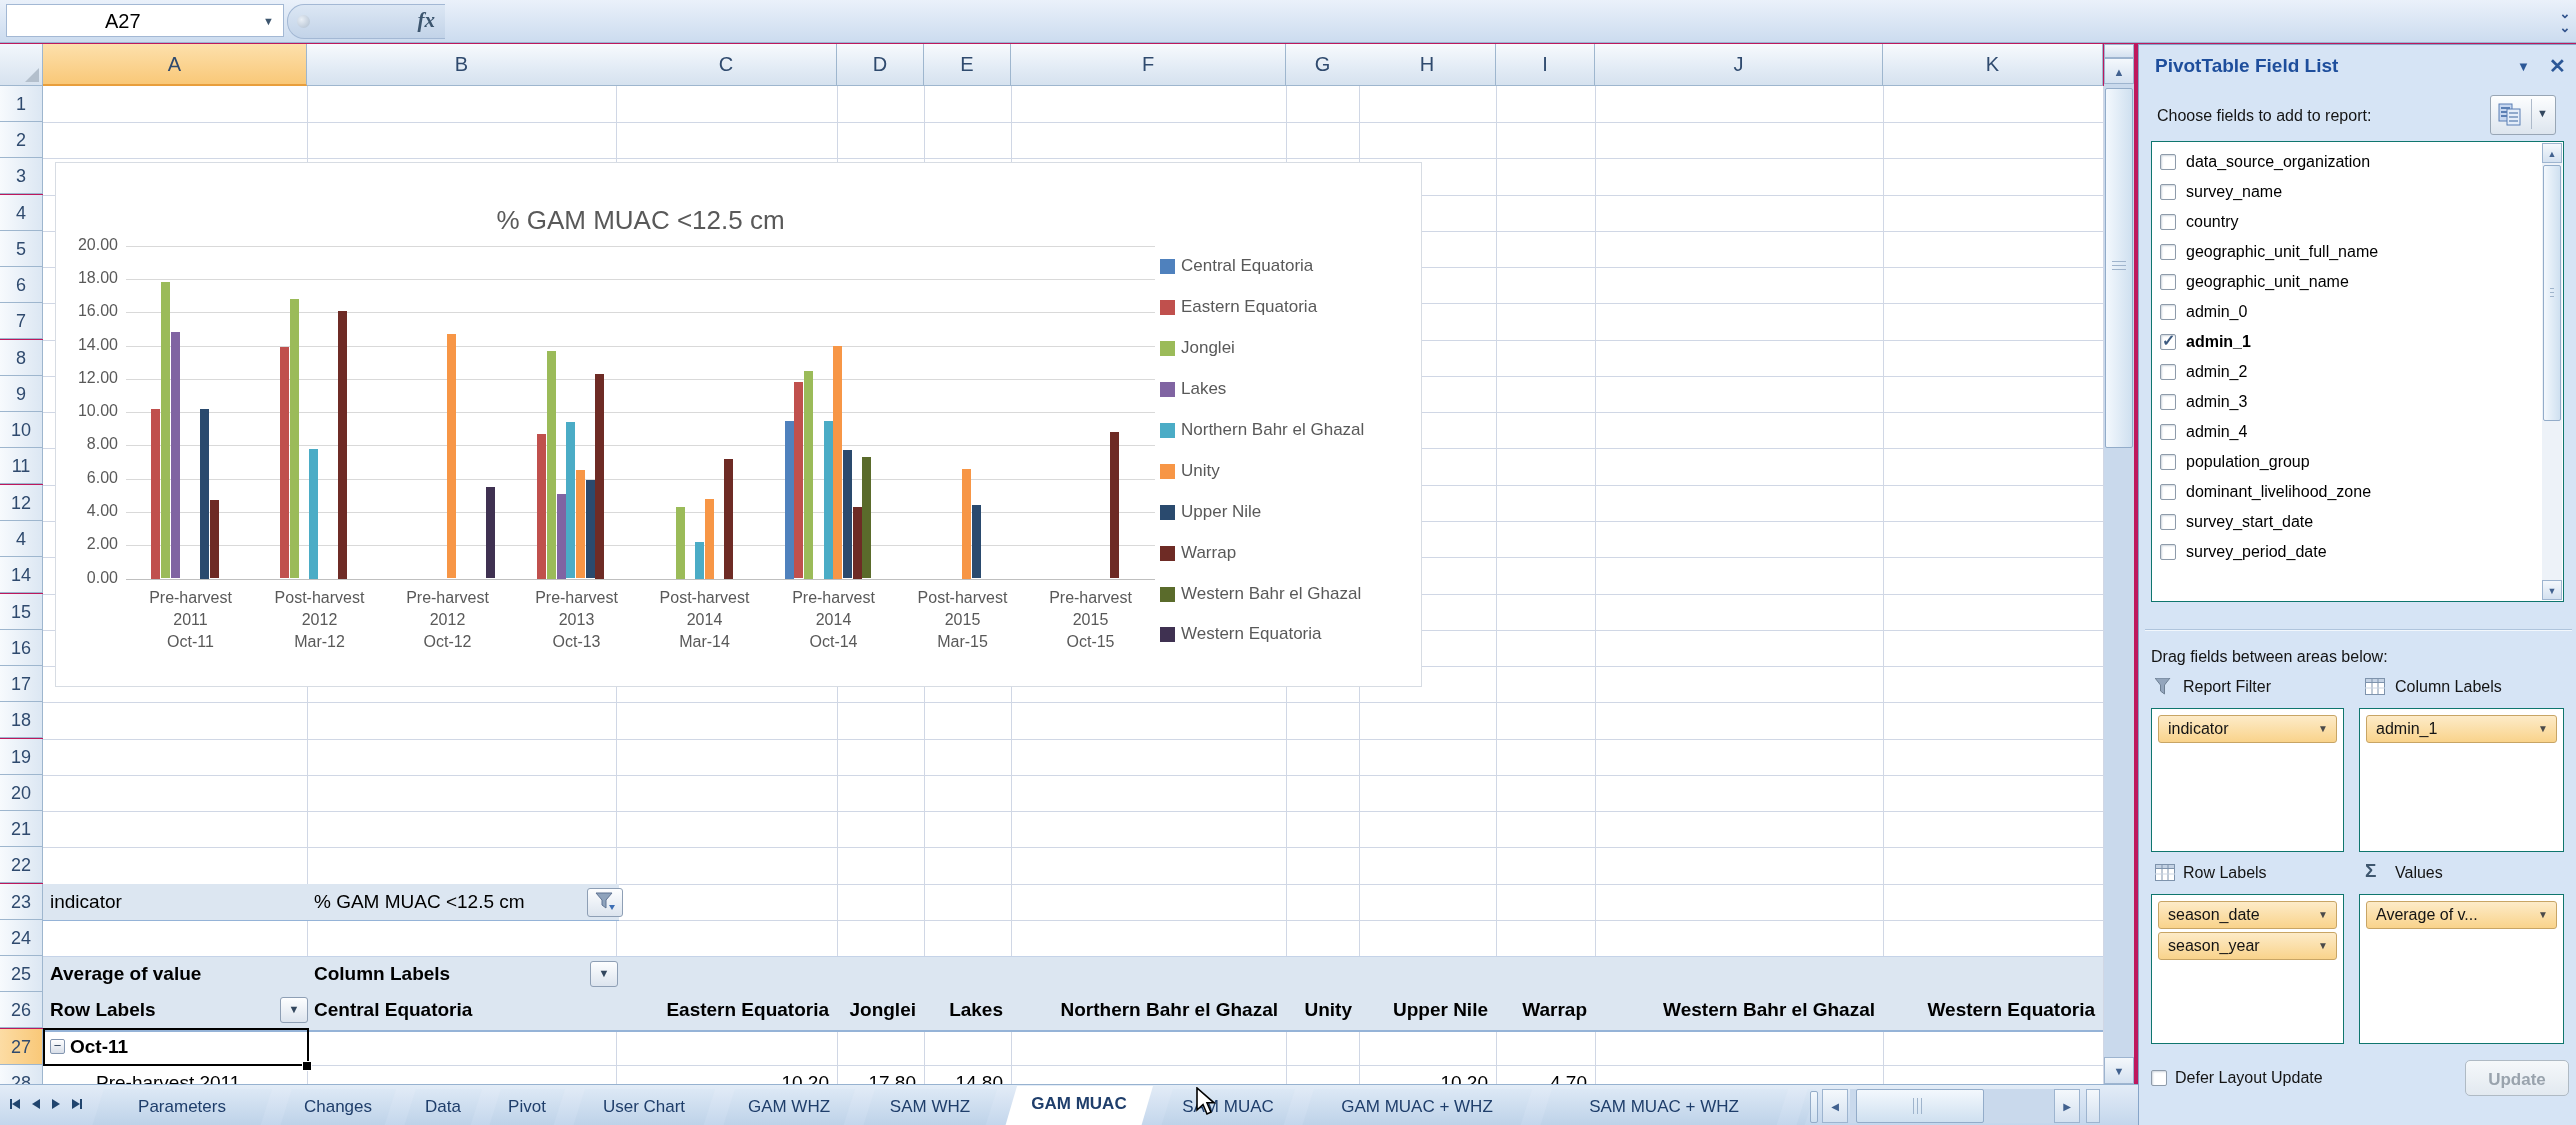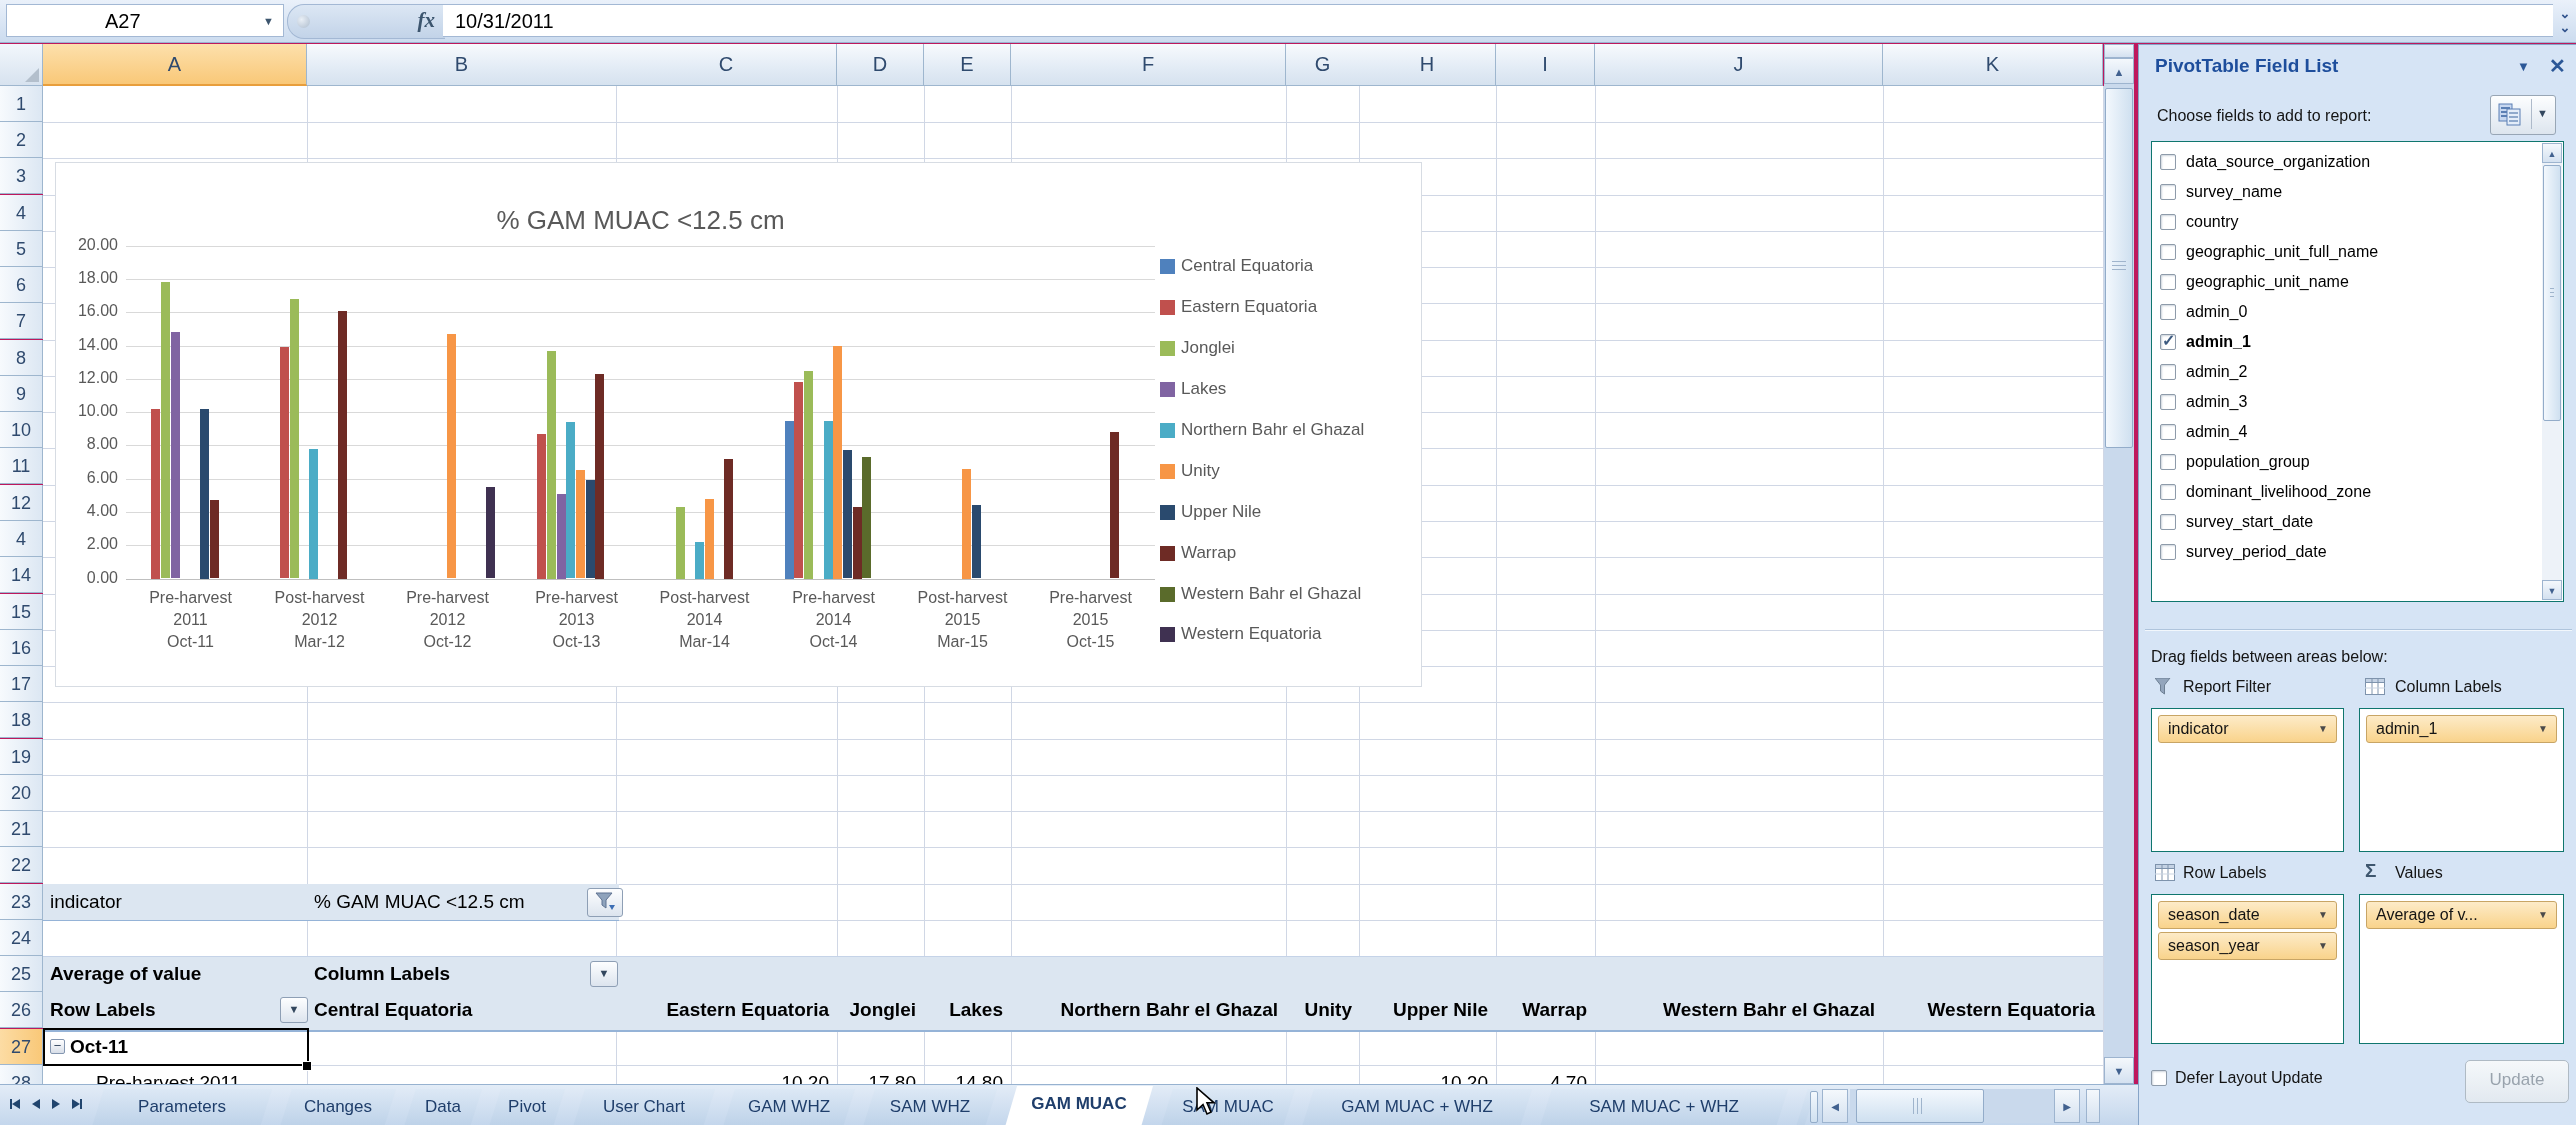--- a/index.html
+++ b/index.html
@@ -88,23 +88,20 @@
 <div id="app">
 
   <div id="formula-bar" class="abs">
     <div id="name-box" class="abs">
       <span>A27</span>
       <span class="nb-arrow">▼</span>
     </div>
     <div id="fx-sep" class="abs">
       <span class="dot"></span>
       <span class="fx">fx</span>
-    </div>
-    <div id="formula-input" class="abs">
-      <span>10/31/2011</span>
     </div>
     <div id="fb-expand" class="abs">⌄<br>⌄</div>
   </div>
 
   <div id="corner" class="abs">
       <span class="tri"></span>
     </div>
   <div id="sheet-bg" class="abs"></div>
   <div id="grid-layer">
       <div class="hdr sel abs" style="left: 43px; width: 264px;">A</div>
@@ -509,20 +506,20 @@
     <div class="abs fl-box" id="rl-box" style="left:12px;top:849px;width:193px;height:150px;">
         <div class="pill abs" style="left: 6px; top: 6px; right: 6px; height: 28px;"><span>season_date</span><span class="dd">▼</span></div>
         <div class="pill abs" style="left: 6px; top: 37px; right: 6px; height: 28px;"><span>season_year</span><span class="dd">▼</span></div>
       </div>
     <div class="abs fl-box" id="va-box" style="left:220px;top:849px;width:205px;height:150px;">
         <div class="pill abs" style="left: 6px; top: 6px; right: 6px; height: 28px;"><span>Average of v...</span><span class="dd">▼</span></div>
       </div>
 
     <div class="abs checkbox" style="left:12px;top:1025px;"></div>
     <div class="abs pn-text" style="left:36px;top:1024px;">Defer Layout Update</div>
-    <div class="abs" id="update-btn" style="left:326px;top:1015px;width:104px;height:43px;">Update</div>
+    <div class="abs" id="update-btn" style="left:326px;top:1015px;width:104px;height:36px;font-weight:bold;">Update</div>
   </div>
 
   <svg id="cursor" class="abs" style="left:1195px;top:1087px;" width="26" height="30" viewBox="0 0 26 30">
     <path d="M2,1 L2,23 L8,17.5 L12,27 L16,25.2 L12,15.8 L19,15.8 Z" fill="#fff" stroke="#000" stroke-width="1.6"></path>
   </svg>
 </div>
 
 
 </body></html>

